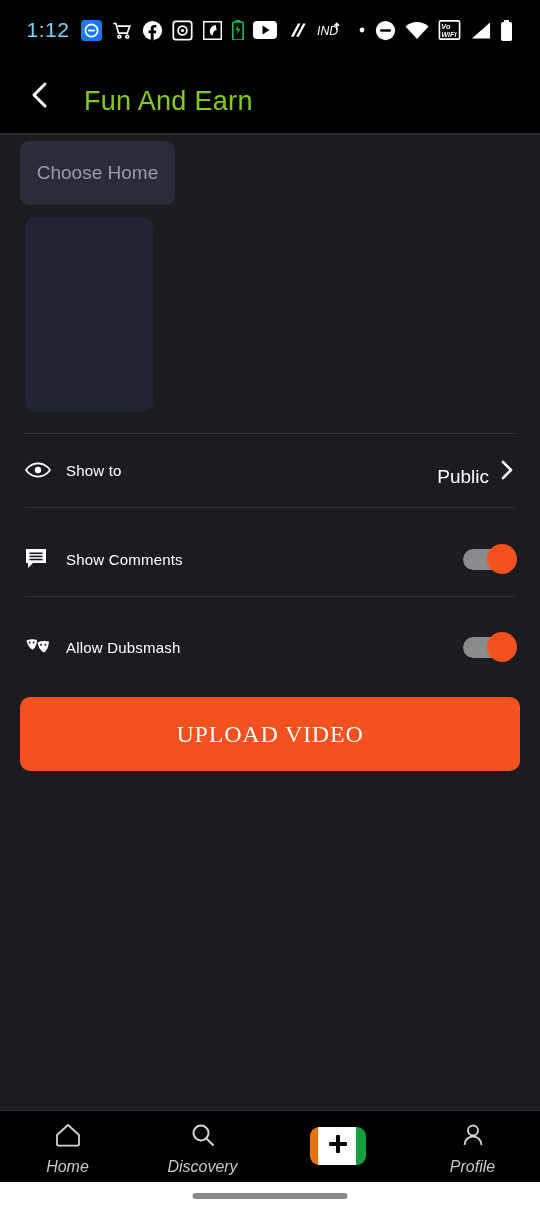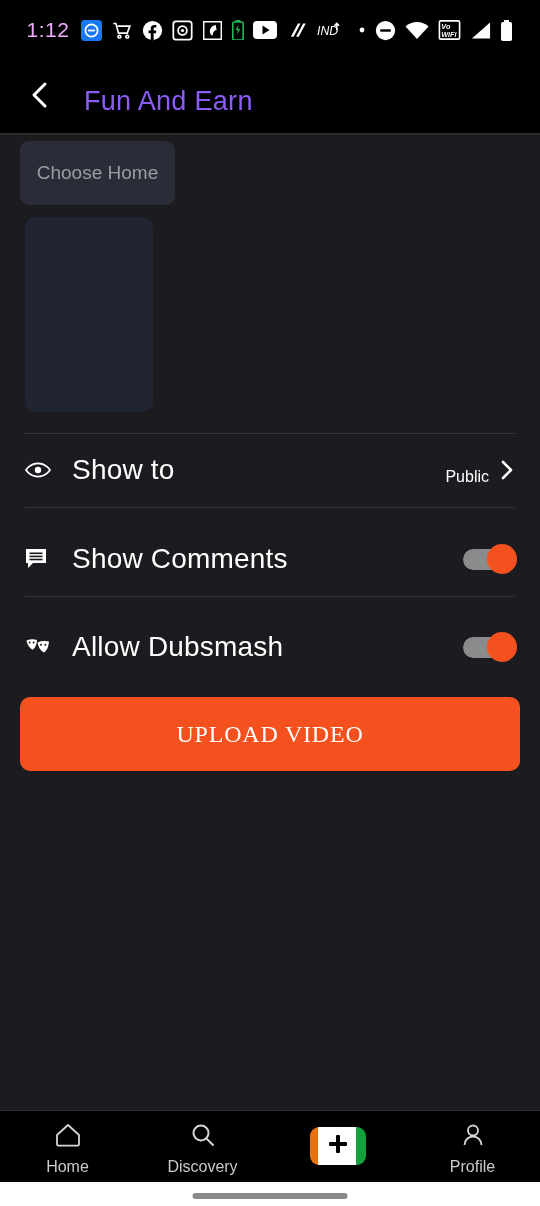--- a/index.html
+++ b/index.html
@@ -24,21 +24,21 @@
     height: 60px;
     background: #000;
     display: flex;
     align-items: center;
     justify-content: center;
     gap: 9px;
     padding: 0 14px;
     box-sizing: border-box;
   }
   .status-time {
-    color: #f0abfc;
+    color: #7dd3fc;
     font-size: 21px;
     letter-spacing: .5px;
     margin-right: 3px;
   }
   .sic { display: inline-flex; align-items: center; justify-content: center; font-style: italic; }
   .sic svg { display: block; }
 
   
   .appbar {
     height: 75px;
@@ -48,21 +48,21 @@
     padding-left: 16px;
     box-sizing: border-box;
     border-bottom: 2px solid #2b2b30;
   }
   .back-btn {
     width: 48px; height: 48px;
     display: flex; align-items: center; justify-content: center;
     cursor: pointer;
   }
   .appbar-title {
-    color: #8b5cf6;
+    color: #84cc16;
     font-size: 27px;
     margin-left: 20px;
     letter-spacing: .3px;
     margin-top: 9px;
   }
 
   
   .content {
     position: absolute;
     top: 137px; left: 0; right: 0; bottom: 96px;
@@ -123,28 +123,28 @@
     height: 60px;
     display: flex;
     align-items: center;
   }
   .row-icon {
     width: 30px;
     display: flex; align-items: center; justify-content: flex-start;
   }
   .row-label {
     color: #ffffff;
-    font-size: 28px;
-    margin-left: 17px;
+    font-size: 15px;
+    margin-left: 11px;
     letter-spacing: .2px;
   }
   .row-spacer { flex: 1; }
   .row-value {
     color: #ffffff;
-    font-size: 16px;
+    font-size: 19px;
     margin-right: 10px;
     margin-top: 14px;
   }
   .chev { display: flex; align-items: center; }
 
   
   .toggle {
     position: relative;
     width: 52px; height: 22px;
     cursor: pointer;
@@ -181,20 +181,21 @@
   }
 
   
   .bottomnav {
     position: absolute;
     left: 0; right: 0; bottom: 0;
     height: 96px;
     background: #000;
     border-top: 1px solid #303035;
     box-sizing: border-box;
+    font-style: italic;
   }
   .nav-items {
     display: flex;
     height: 76px;
     align-items: center;
   }
   .nav-item {
     flex: 1;
     display: flex;
     flex-direction: column;

